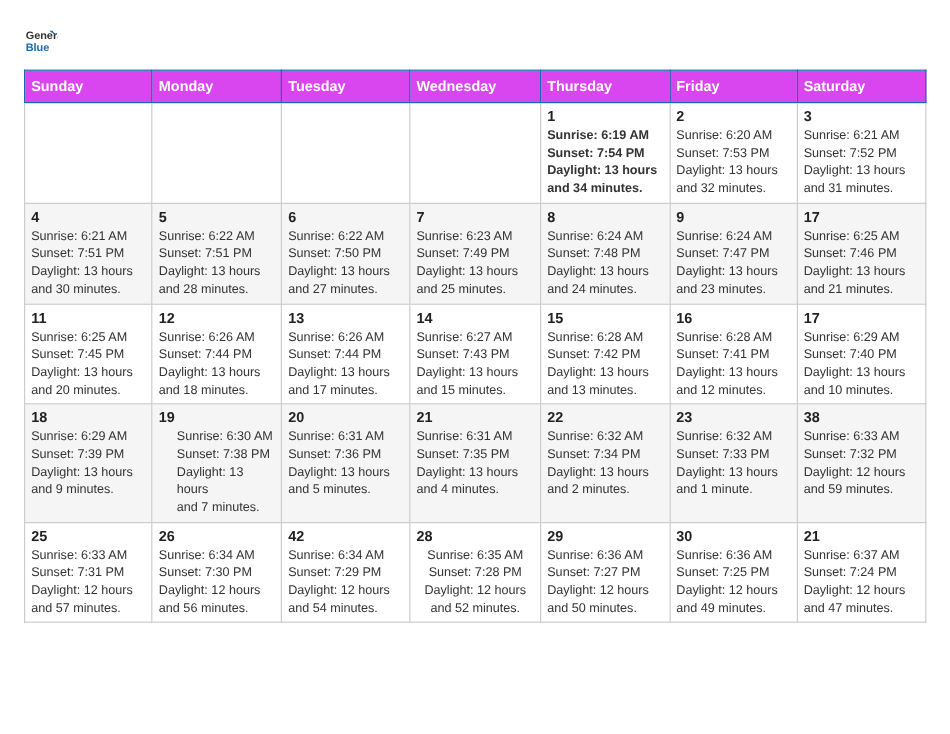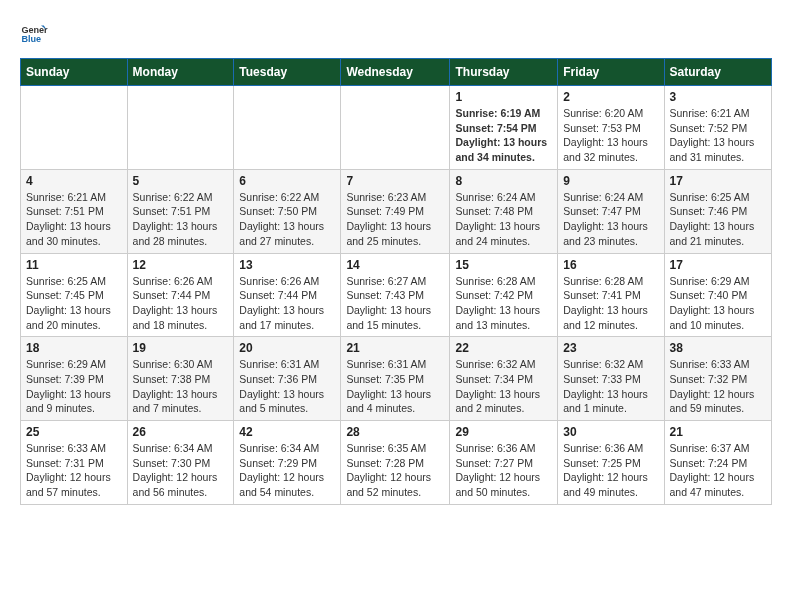--- a/index.html
+++ b/index.html
@@ -36,21 +36,21 @@
     .sub-title {
       font-size: 14px;
       color: #555;
     }
     table {
       width: 100%;
       border-collapse: collapse;
       font-size: 11px;
     }
     thead tr th {
-      background-color: #14532d;
+      background-color: #d946ef;
       color: #fff;
       padding: 6px 5px;
       text-align: left;
       font-size: 12px;
       border: 1px solid #1a6ab1;
     }
     tbody tr td {
       border: 1px solid #ccc;
       padding: 4px 5px;
       vertical-align: top;
@@ -238,21 +238,21 @@
       <tr>
         <td>
           <div class="day-number">18</div>
           <div class="day-info" style="white-space: pre-line;">Sunrise: 6:29 AM
 Sunset: 7:39 PM
 Daylight: 13 hours
 and 9 minutes.</div>
         </td>
         <td>
           <div class="day-number">19</div>
-          <div class="day-info" style="white-space: pre-line;">Sunrise: 6:30 AM
+          <div class="day-info" style="white-space: pre-line; margin-left: 15px;">Sunrise: 6:30 AM
 Sunset: 7:38 PM
 Daylight: 13 hours
 and 7 minutes.</div>
         </td>
         <td>
           <div class="day-number">20</div>
           <div class="day-info" style="white-space: pre-line;">Sunrise: 6:31 AM
 Sunset: 7:36 PM
 Daylight: 13 hours
 and 5 minutes.</div>
@@ -303,21 +303,21 @@
         </td>
         <td>
           <div class="day-number">42</div>
           <div class="day-info" style="white-space: pre-line;">Sunrise: 6:34 AM
 Sunset: 7:29 PM
 Daylight: 12 hours
 and 54 minutes.</div>
         </td>
         <td>
           <div class="day-number">28</div>
-          <div class="day-info" style="white-space: pre-line;">Sunrise: 6:35 AM
+          <div class="day-info" style="white-space: pre-line; text-align: center;">Sunrise: 6:35 AM
 Sunset: 7:28 PM
 Daylight: 12 hours
 and 52 minutes.</div>
         </td>
         <td>
           <div class="day-number">29</div>
           <div class="day-info" style="white-space: pre-line;">Sunrise: 6:36 AM
 Sunset: 7:27 PM
 Daylight: 12 hours
 and 50 minutes.</div>

